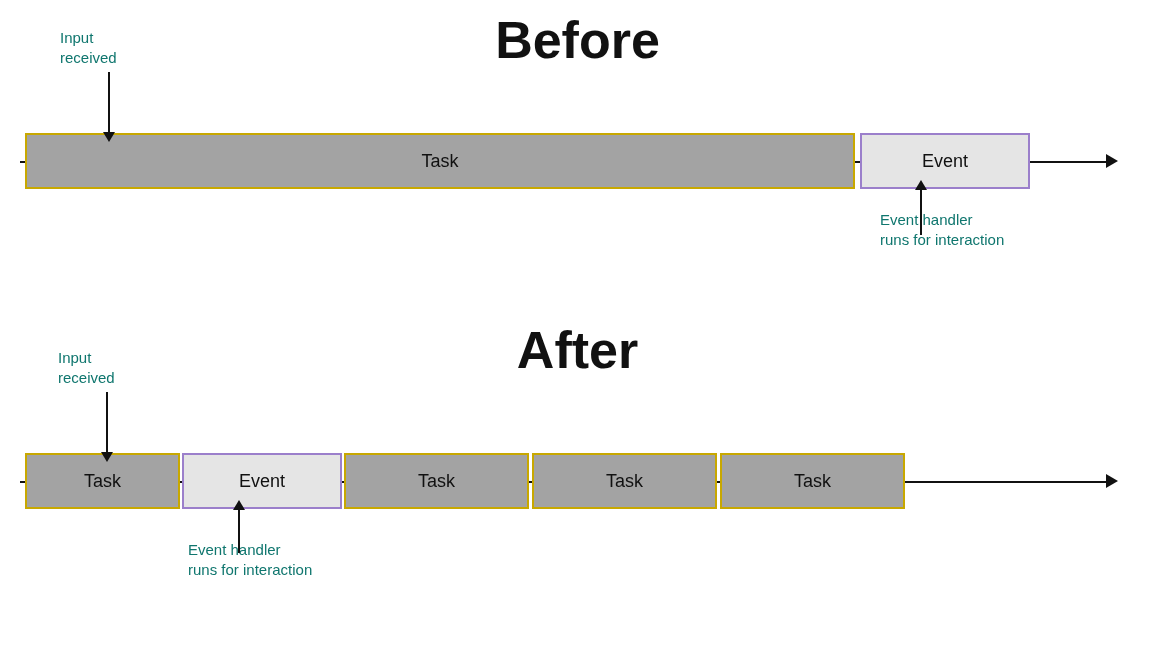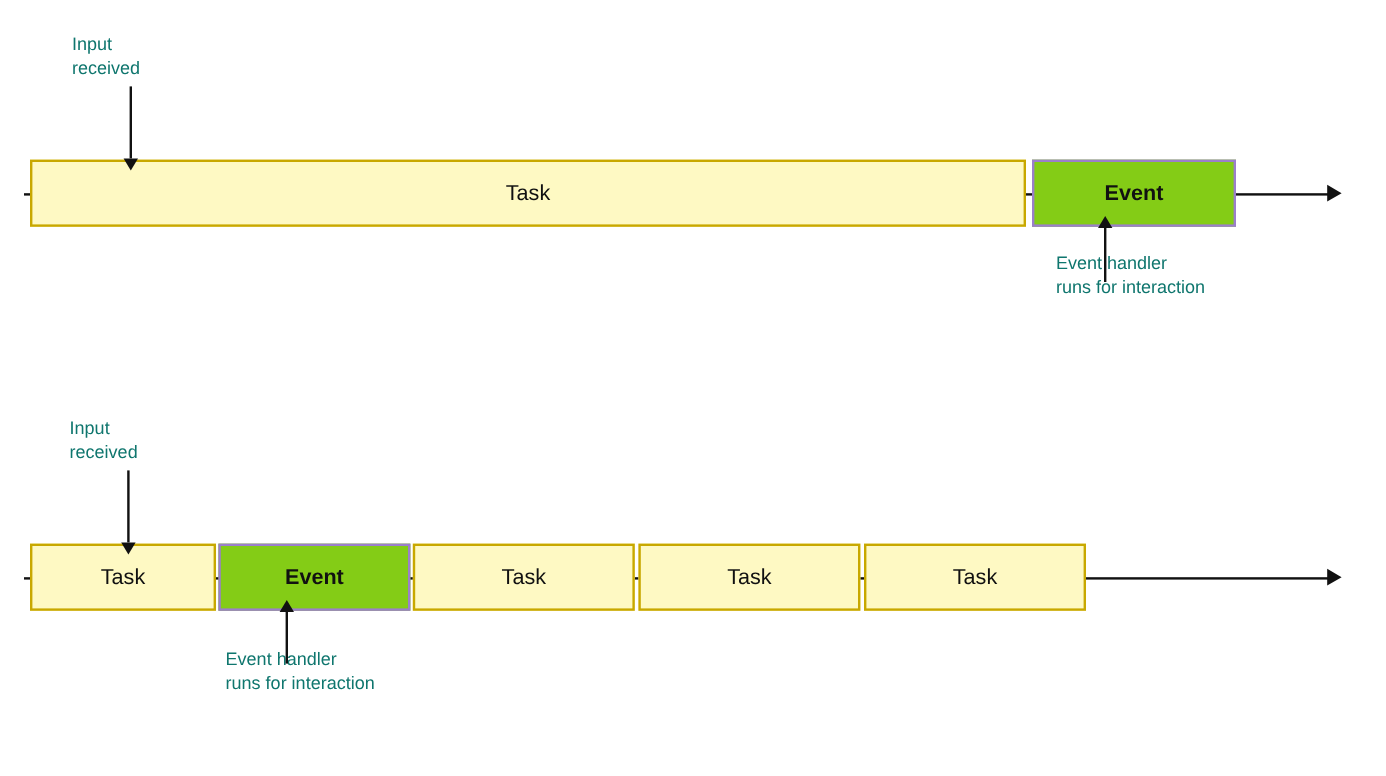--- a/index.html
+++ b/index.html
@@ -39,40 +39,40 @@
       width: 0;
       height: 0;
       border-top: 7px solid transparent;
       border-bottom: 7px solid transparent;
       border-left: 12px solid #111;
     }
 
     
     .box-task {
       position: absolute;
-      background: #fef9c3;
+      background: #a3a3a3;
       border: 2px solid #c8a800;
       display: flex;
       align-items: center;
       justify-content: center;
       font-size: 18px;
       font-weight: 500;
       color: #111;
     }
 
     
     .box-event {
       position: absolute;
-      background: #84cc16;
+      background: #e5e5e5;
       border: 2px solid #9b7fcb;
       display: flex;
       align-items: center;
       justify-content: center;
       font-size: 18px;
-      font-weight: 700;
+      font-weight: 400;
       color: #111;
     }
 
     
     .label {
       position: absolute;
       font-size: 15px;
       color: #0f766e;
       line-height: 1.3;
       text-align: left;
@@ -107,20 +107,23 @@
       border-left: 6px solid transparent;
       border-right: 6px solid transparent;
       border-bottom: 10px solid #111;
     }
   </style>
 </head>
 <body>
 
 <div class="diagram-container">
 
+  <div style="position:absolute; top:10px; left:0; right:0; text-align:center;">
+    <span class="section-title">Before</span>
+  </div>
 
   <div class="timeline-line" style="left:20px; top:161px; width:1090px;"></div>
 
   <div class="arrow-right" style="left:1106px; top:154px;"></div>
 
   <div class="box-task" style="left:25px; top:133px; width:830px; height:56px;">
     <span>Task</span>
   </div>
 
   <div class="box-event" style="left:860px; top:133px; width:170px; height:56px;">
@@ -134,20 +137,23 @@
 
   <div class="annot-arrow annot-arrow-down" style="left:108px; top:72px; height:60px;"></div>
 
   <div class="label" style="left:880px; top:210px;">
     <span style="white-space:pre-line;">Event handler
 runs for interaction</span>
   </div>
 
   <div class="annot-arrow annot-arrow-up" style="left:920px; top:190px; height:45px;"></div>
 
+  <div style="position:absolute; top:320px; left:0; right:0; text-align:center;">
+    <span class="section-title">After</span>
+  </div>
 
   <div class="timeline-line" style="left:20px; top:481px; width:1090px;"></div>
 
   <div class="arrow-right" style="left:1106px; top:474px;"></div>
 
   <div class="box-task" style="left:25px; top:453px; width:155px; height:56px;">
     <span>Task</span>
   </div>
 
   <div class="box-event" style="left:182px; top:453px; width:160px; height:56px;">

